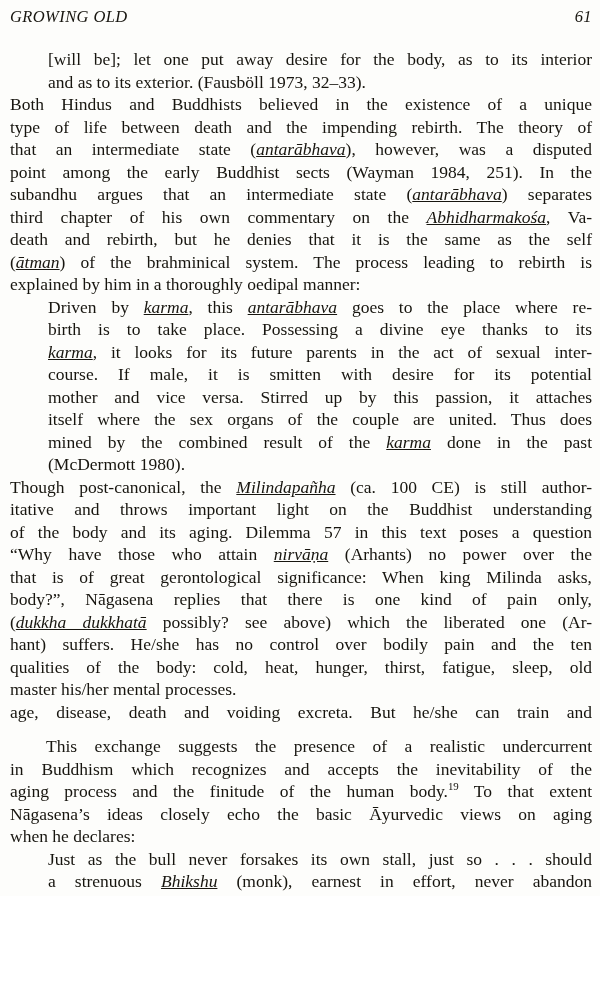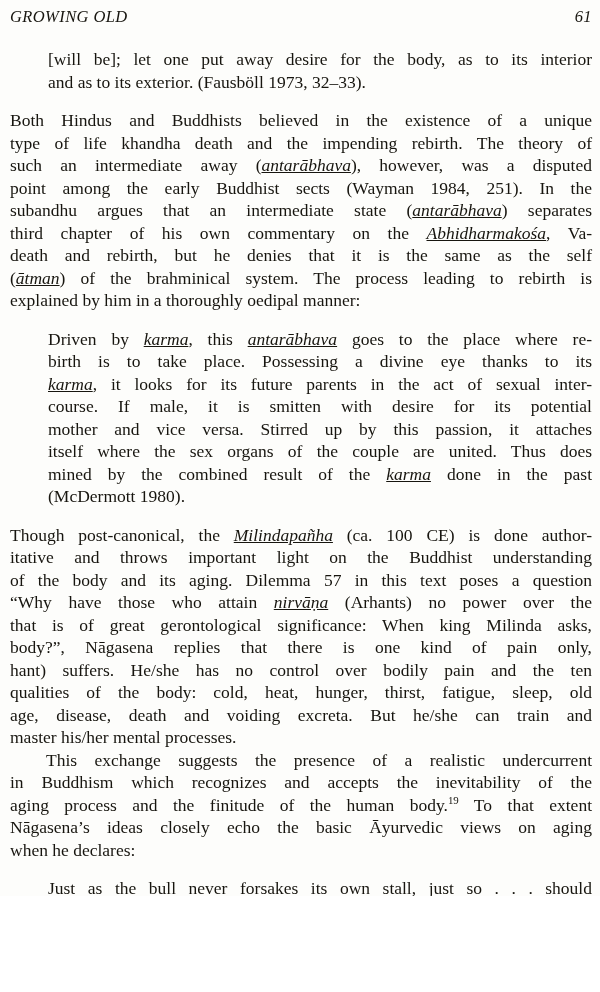--- a/index.html
+++ b/index.html
@@ -24,23 +24,23 @@
     display: flex;
     justify-content: space-between;
     align-items: baseline;
     font-style: italic;
     font-size: 16.5px;
     line-height: 22px;
     letter-spacing: 0.4px;
     margin-bottom: 20px;
   }
   .page-body { }
-  .block { margin-top: 16px; }
+  .block { margin-top: 0; }
   .block:first-child { margin-top: 0; }
-  .block.no-gap { margin-top: 0; }
+  .block.no-gap { margin-top: 12px; }
   .block-quote { margin-left: 38px; }
   .line {
     text-align: justify;
     text-align-last: justify;
   }
   .line.last { text-align-last: left; }
   .line.indent { text-indent: 36px; }
   .it { font-style: italic; text-decoration: underline; }
   .sup {
     font-size: 0.62em;
@@ -56,50 +56,51 @@
     <span>GROWING OLD</span>
     <span>61</span>
   </div>
   <div class="page-body">
       <div class="block block-quote">
         <div class="line"><span>[will be]; let one put away desire for the body, as to its interior</span></div>
         <div class="line last"><span>and as to its exterior. (Fausböll 1973, 32–33).</span></div>
       </div>
       <div class="block block-para">
         <div class="line"><span>Both Hindus and Buddhists believed in the existence of a unique</span></div>
-        <div class="line"><span>type of life khandha death and the impending rebirth. The theory of</span></div>
-        <div class="line"><span>such an intermediate away (</span><span class="it">antarābhava</span><span>), however, was a disputed</span></div>
+        <div class="line"><span>type of life between death and the impending rebirth. The theory of</span></div>
+        <div class="line"><span>that an intermediate state (</span><span class="it">antarābhava</span><span>), however, was a disputed</span></div>
         <div class="line"><span>point among the early Buddhist sects (Wayman 1984, 251). In the</span></div>
         <div class="line"><span>subandhu argues that an intermediate state (</span><span class="it">antarābhava</span><span>) separates</span></div>
         <div class="line"><span>third chapter of his own commentary on the </span><span class="it">Abhidharmakośa</span><span>, Va-</span></div>
         <div class="line"><span>death and rebirth, but he denies that it is the same as the self</span></div>
         <div class="line"><span>(</span><span class="it">ātman</span><span>) of the brahminical system. The process leading to rebirth is</span></div>
         <div class="line last"><span>explained by him in a thoroughly oedipal manner:</span></div>
       </div>
       <div class="block block-quote">
         <div class="line"><span>Driven by </span><span class="it">karma</span><span>, this </span><span class="it">antarābhava</span><span> goes to the place where re-</span></div>
         <div class="line"><span>birth is to take place. Possessing a divine eye thanks to its</span></div>
         <div class="line"><span class="it">karma</span><span>, it looks for its future parents in the act of sexual inter-</span></div>
         <div class="line"><span>course. If male, it is smitten with desire for its potential</span></div>
         <div class="line"><span>mother and vice versa. Stirred up by this passion, it attaches</span></div>
         <div class="line"><span>itself where the sex organs of the couple are united. Thus does</span></div>
         <div class="line"><span>mined by the combined result of the </span><span class="it">karma</span><span> done in the past</span></div>
         <div class="line last"><span>(McDermott 1980).</span></div>
       </div>
       <div class="block block-para">
-        <div class="line"><span>Though post-canonical, the </span><span class="it">Milindapañha</span><span> (ca. 100 CE) is done author-</span></div>
+        <div class="line"><span>Though post-canonical, the </span><span class="it">Milindapañha</span><span> (ca. 100 CE) is still author-</span></div>
         <div class="line"><span>itative and throws important light on the Buddhist understanding</span></div>
         <div class="line"><span>of the body and its aging. Dilemma 57 in this text poses a question</span></div>
         <div class="line"><span>“Why have those who attain </span><span class="it">nirvāṇa</span><span> (Arhants) no power over the</span></div>
         <div class="line"><span>that is of great gerontological significance: When king Milinda asks,</span></div>
         <div class="line"><span>body?”, Nāgasena replies that there is one kind of pain only,</span></div>
+        <div class="line"><span>(</span><span class="it">dukkha dukkhatā</span><span> possibly? see above) which the liberated one (Ar-</span></div>
         <div class="line"><span>hant) suffers. He/she has no control over bodily pain and the ten</span></div>
         <div class="line"><span>qualities of the body: cold, heat, hunger, thirst, fatigue, sleep, old</span></div>
+        <div class="line last"><span>master his/her mental processes.</span></div>
         <div class="line"><span>age, disease, death and voiding excreta. But he/she can train and</span></div>
-        <div class="line last"><span>master his/her mental processes.</span></div>
       </div>
       <div class="block block-para no-gap">
         <div class="line indent"><span>This exchange suggests the presence of a realistic undercurrent</span></div>
         <div class="line"><span>in Buddhism which recognizes and accepts the inevitability of the</span></div>
         <div class="line"><span>aging process and the finitude of the human body.</span><span class="sup">19</span><span> To that extent</span></div>
         <div class="line"><span>Nāgasena’s ideas closely echo the basic Āyurvedic views on aging</span></div>
         <div class="line last"><span>when he declares:</span></div>
       </div>
       <div class="block block-quote">
         <div class="line"><span>Just as the bull never forsakes its own stall, just so . . . should</span></div>

